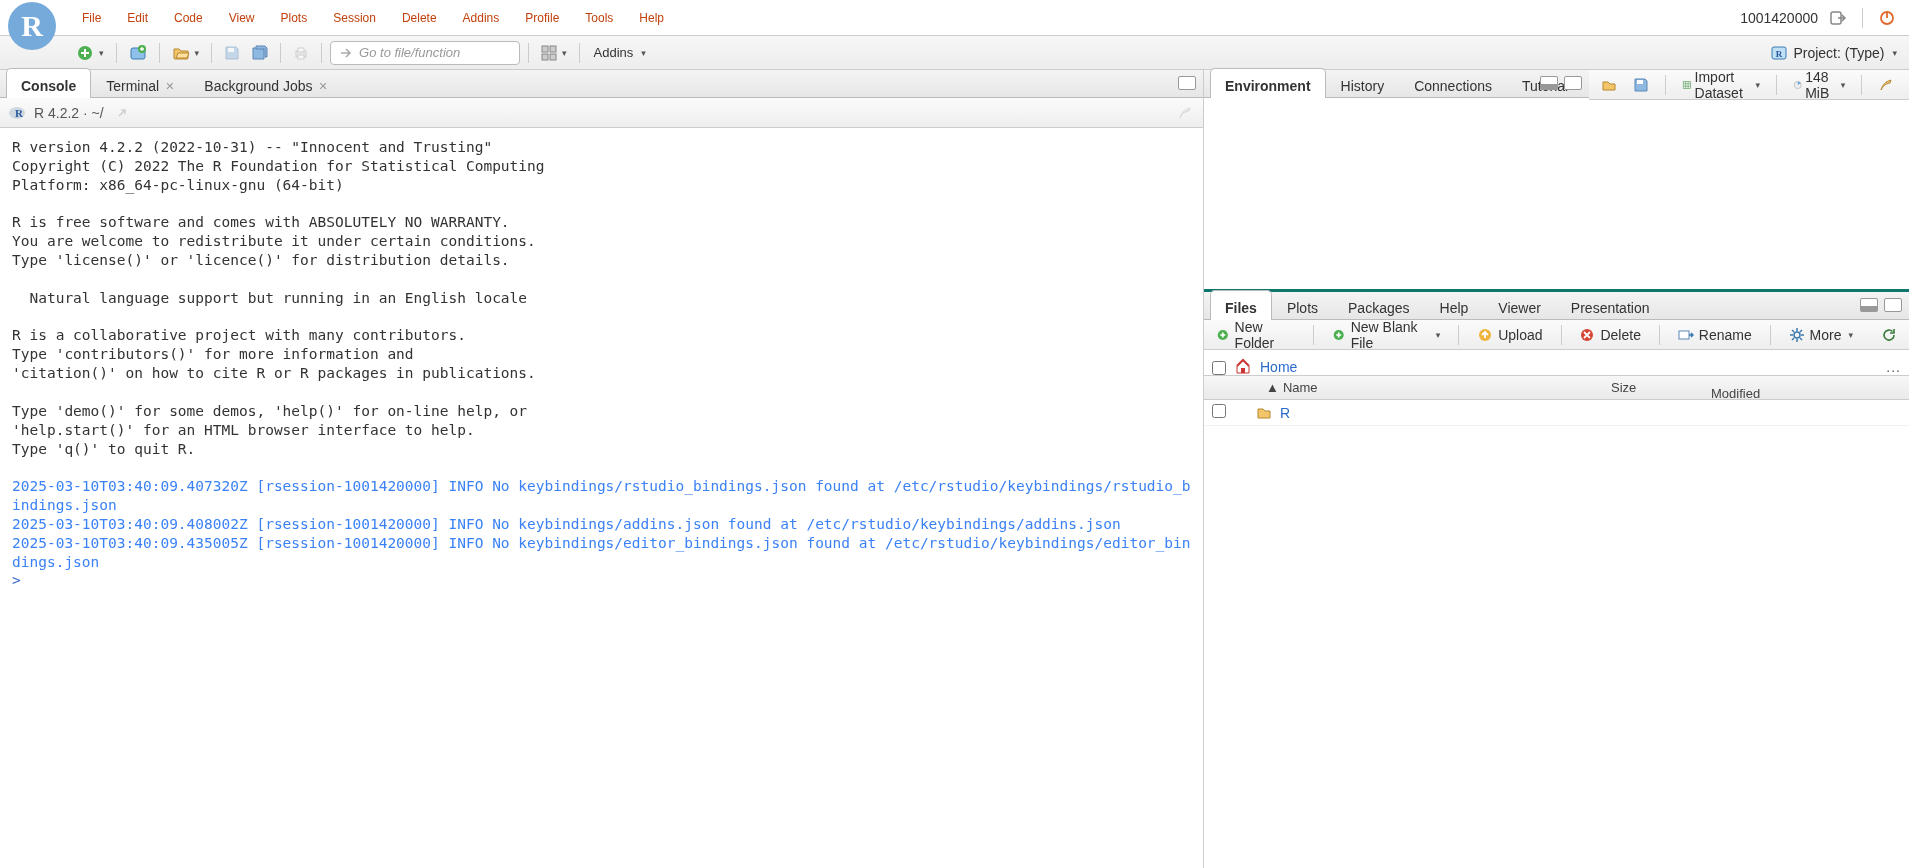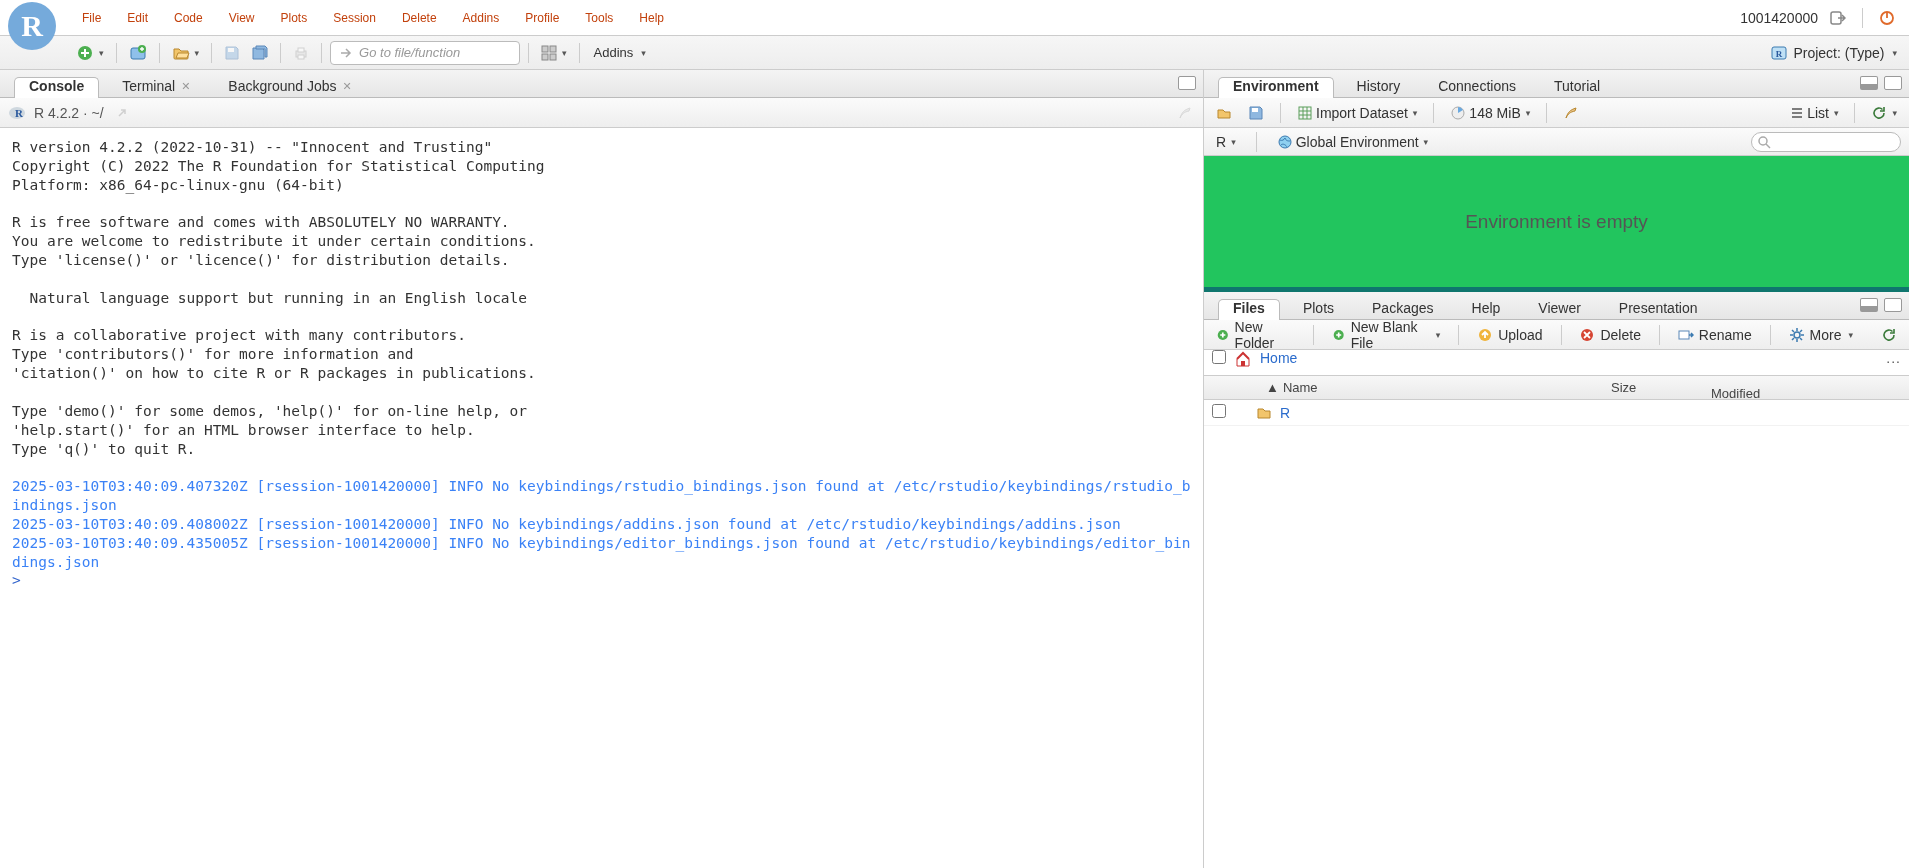--- a/index.html
+++ b/index.html
@@ -24,49 +24,49 @@
 .spacer { flex: 1; }
 .project-label { display: flex; align-items: center; gap: 6px; color: #333; font-size: 14px; cursor: pointer; padding-right: 4px;}
 
 
 .workspace { display: flex; height: calc(868px - 36px - 34px); }
 .left-pane { flex: 1; display: flex; flex-direction: column; border-right: 1px solid #ccc; min-width: 0;}
 .right-pane { width: 705px; display: flex; flex-direction: column;}
 
 
 .tabbar { display: flex; align-items: flex-end; height: 28px; background: linear-gradient(#f4f4f4,#e6e6e6); border-bottom: 1px solid #bbb; padding: 0 6px; gap: 0; position: relative;}
-.tab { padding: 0 14px 4px; font-size: 14px; border: 1px solid transparent; border-bottom: none; border-top-left-radius: 5px; border-top-right-radius: 5px; cursor: pointer; display: flex; align-items: center; gap: 6px; position: relative; bottom: -1px; margin-left: 8px;}
+.tab { padding: 9px 14px 4px; font-size: 14px; border: 1px solid transparent; border-bottom: none; border-top-left-radius: 5px; border-top-right-radius: 5px; cursor: pointer; display: flex; align-items: center; gap: 6px; position: relative; bottom: -1px;}
 .tab.active { background: #fff; border-color: #bbb; font-weight: bold; }
 .tab:not(.active){ color: #333; background: transparent;}
 .tab .close-x { font-size: 11px; color: #999; }
 .tabbar-right { position: absolute; right: 6px; top: 3px; display: flex; gap: 4px;}
 .pane-icon { width: 18px; height: 14px; border: 1px solid #999; border-radius: 2px; background: #fff; display: inline-block;}
 
 
 .subbar { display: flex; align-items: center; height: 30px; background: linear-gradient(#fbfbfb,#eee); border-bottom: 1px solid #ccc; padding: 0 8px; gap: 8px; font-size: 14px;}
 .subbar .grow { flex: 1; }
 .console-info { color: #555; font-size: 14px;}
 
 
 .console-body { flex: 1; overflow: auto; padding: 10px 12px; font-family: "Lucida Console","Consolas","Monaco",monospace; font-size: 14.5px; line-height: 1.3; white-space: pre-wrap; word-break: break-all;}
 .console-body .err { color: #3b82f6; }
 .console-body .prompt { color: #3465cc; }
 
 
-.right-top { height: 222px; display: flex; flex-direction: column; border-bottom: 5px solid #0f766e; justify-content: space-between;}
+.right-top { height: 222px; display: flex; flex-direction: row; border-bottom: 3px solid #0f766e; justify-content: space-between;}
 .env-bar2 { display: flex; align-items: center; height: 28px; background: linear-gradient(#fbfbfb,#eee); border-bottom: 1px solid #ccc; padding: 0 8px; gap: 12px; font-size: 14px;}
 .env-search { margin-left: auto; }
 .env-search input { border: 1px solid #bbb; border-radius: 10px; height: 20px; width: 150px; padding: 0 8px 0 24px; background: #fff;}
 .env-empty { flex:1; display:flex; align-items:center; justify-content:center; color:#555; font-size:19px; background:#22c55e;}
 
 
 .right-bottom { flex:1; display:flex; flex-direction:column;}
 .files-toolbar { display:flex; align-items:center; height:30px; background:linear-gradient(#fbfbfb,#eee); border-bottom:1px solid #ccc; padding:0 8px; gap:10px; font-size:14px;}
 .files-toolbar .fbtn{ display:flex; align-items:center; gap:5px; cursor:pointer; padding:2px 4px;}
-.breadcrumb-bar { display:flex; align-items:flex-start; height:26px; border-bottom:1px solid #ccc; padding:0 8px; gap:8px; font-size:14px;}
+.breadcrumb-bar { display:flex; align-items:flex-end; height:26px; border-bottom:1px solid #ccc; padding:0 8px; gap:8px; font-size:14px;}
 .breadcrumb-bar a{ color:#2a6bcc; text-decoration:none;}
 .ellipsis-btn { margin-left:auto; color:#555; letter-spacing:1px; cursor:pointer;}
 .file-header { display:flex; align-items:center; height:24px; background:linear-gradient(#f7f7f7,#eaeaea); border-bottom:1px solid #ccc; font-size:13px; color:#444; padding:0 8px;}
 .file-header .col-check{ width:24px;}
 .file-header .col-name{ flex:1; padding-left:30px; display:flex; align-items:center; gap:4px;}
 .file-header .col-size{ width:100px;}
 .file-header .col-mod{ width:190px;margin-top:12px;}
 .file-row { display:flex; align-items:center; height:26px; padding:0 8px; font-size:14px; border-bottom:1px solid #f2f2f2;}
 .file-row .cb{ width:24px;}
 .file-row .nm{ flex:1; display:flex; align-items:center; gap:8px; padding-left:20px;}

